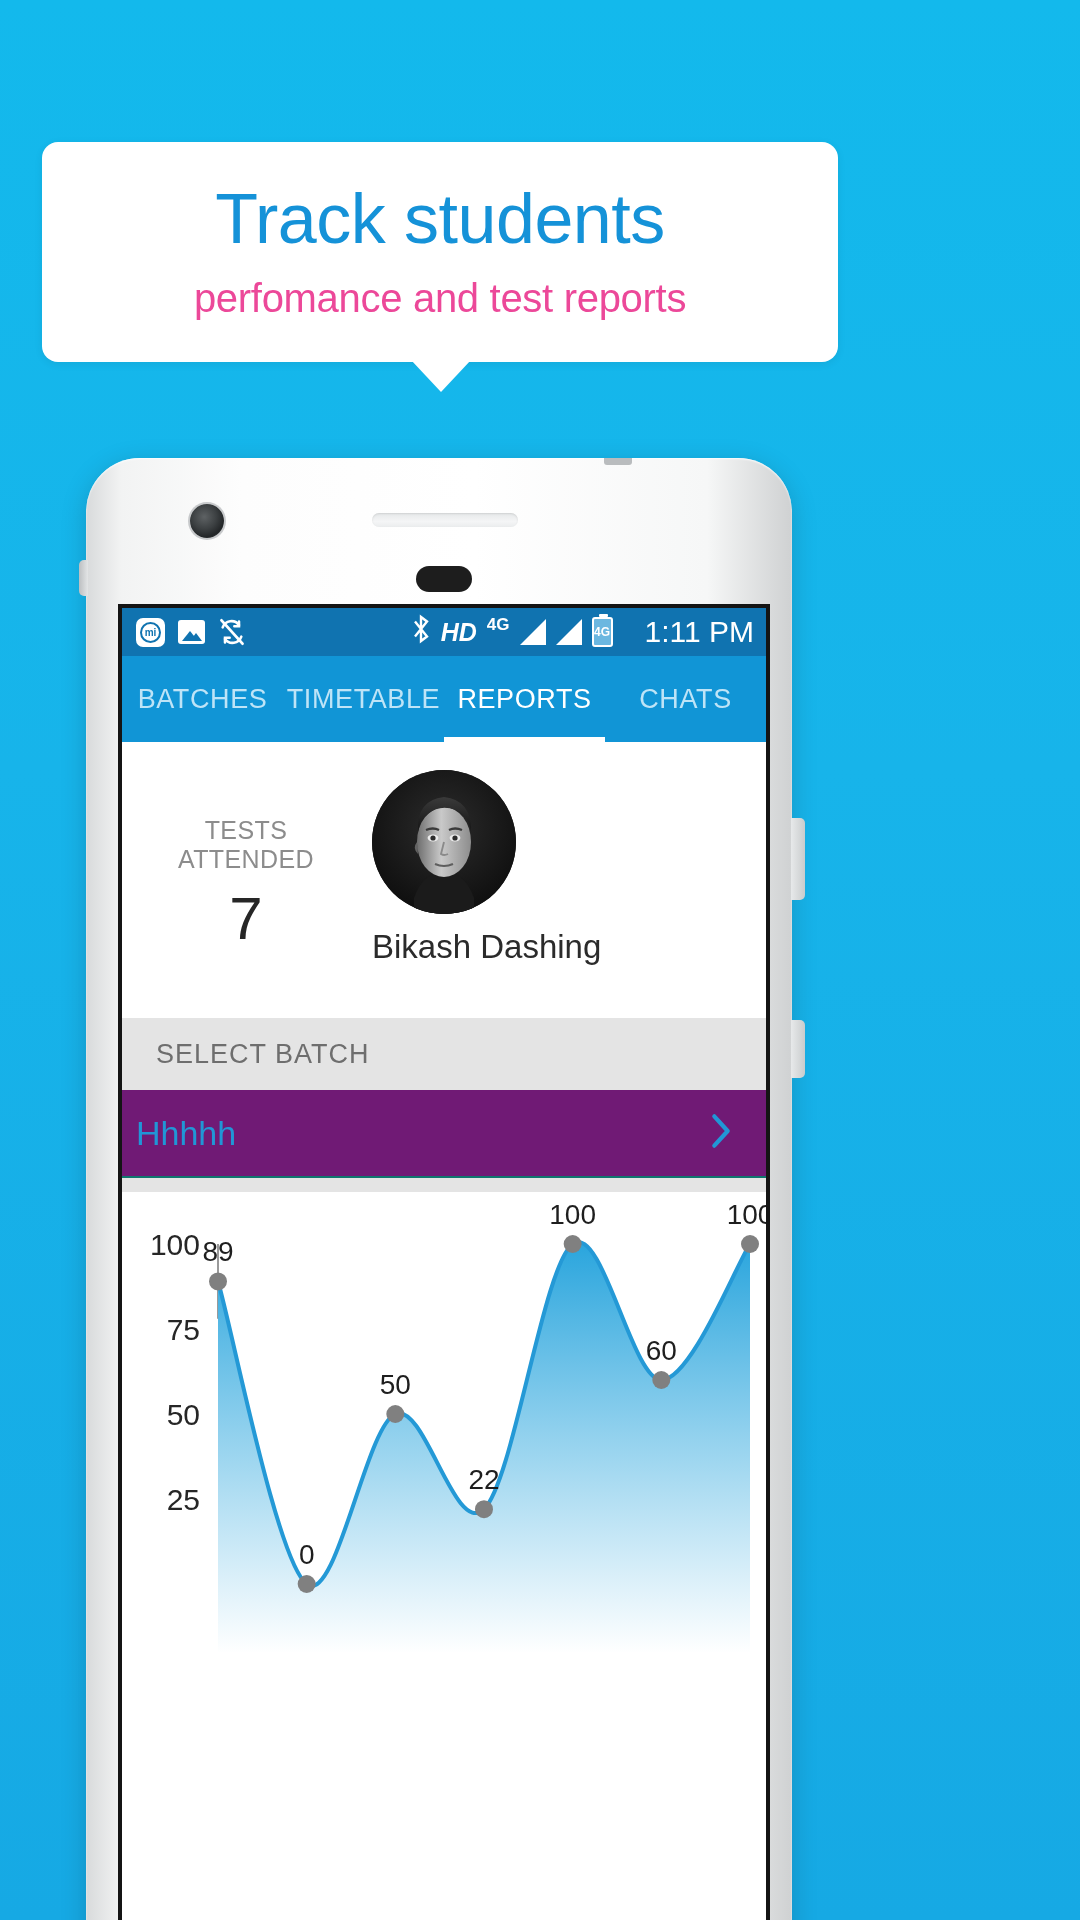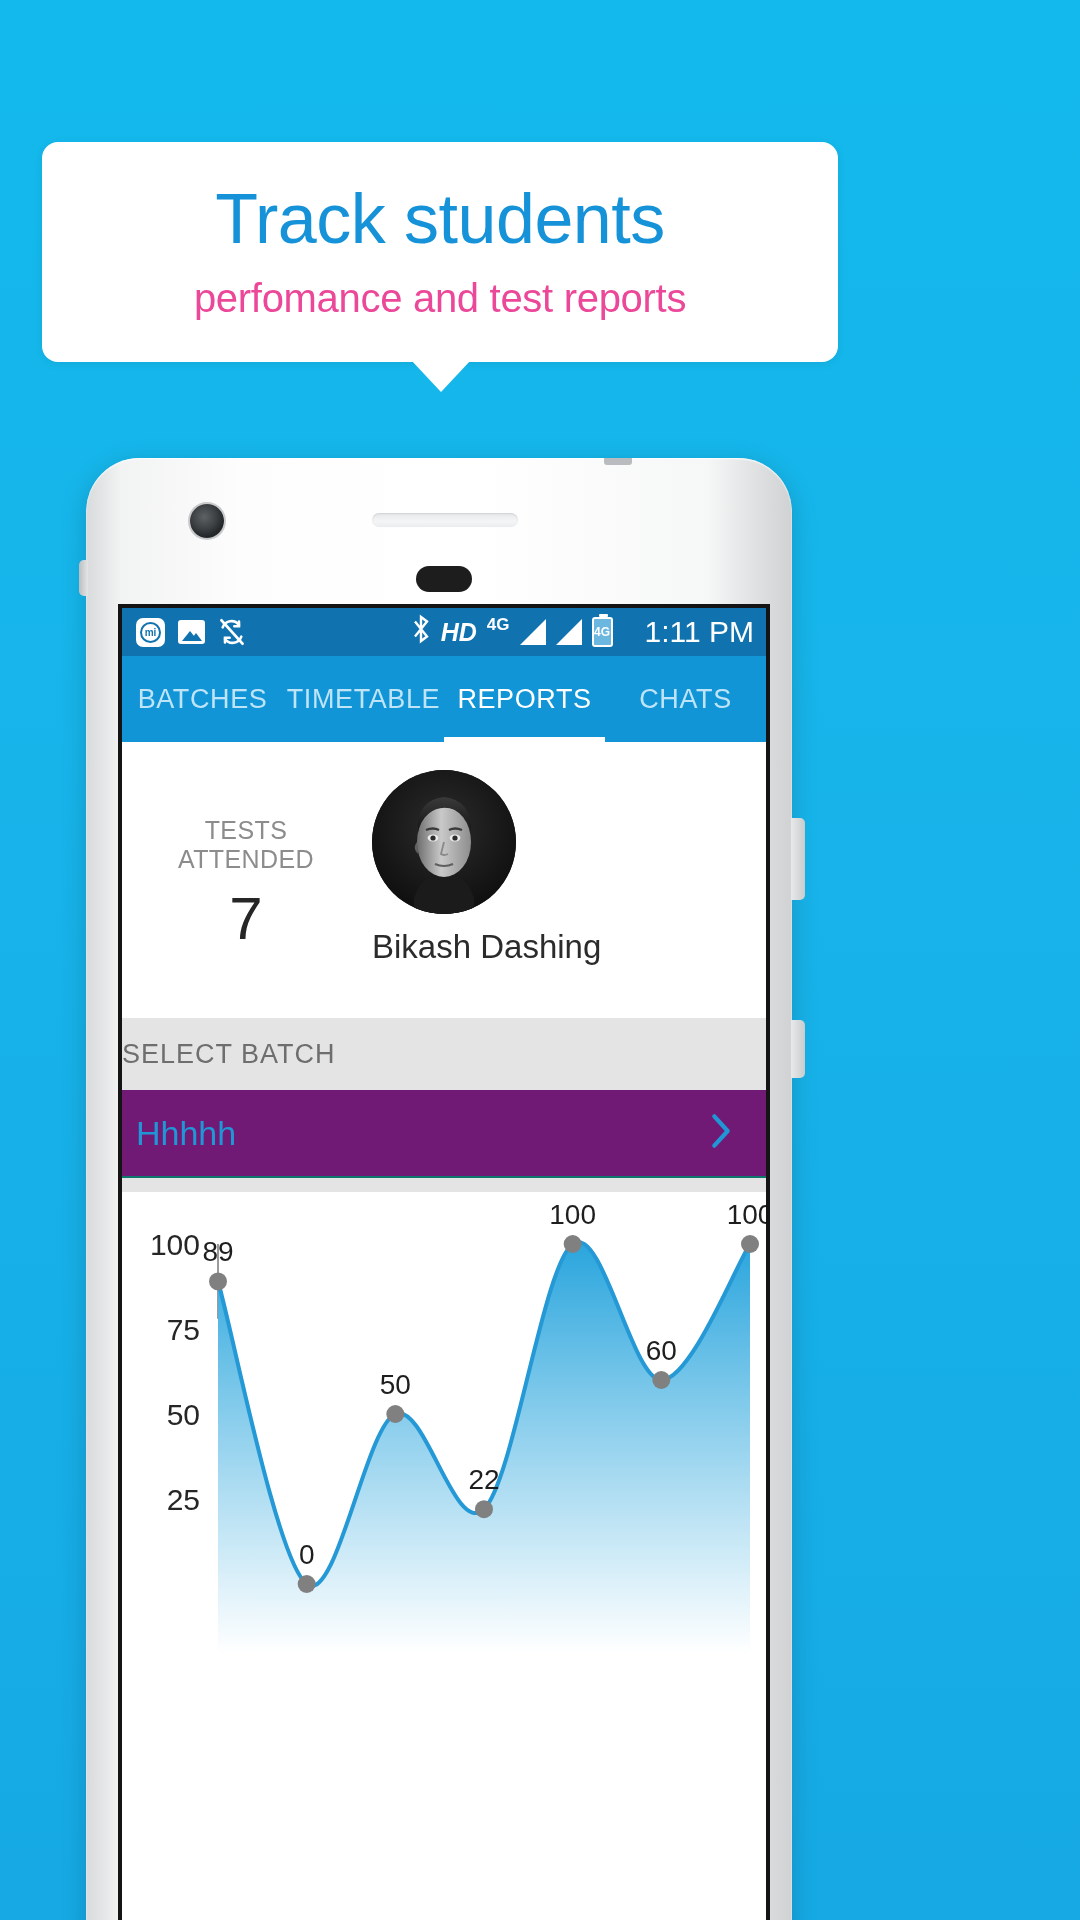--- a/index.html
+++ b/index.html
@@ -168,21 +168,21 @@
     background:#1c1c1c; position:relative;
   }
   .avatar svg { display:block; }
   .avatar-name {
     margin-top:14px; font-size:33px; color:#2b2b2b; white-space:nowrap;
   }
 
   
   .section-head {
     background:#e4e4e4; height:72px; display:flex; align-items:center;
-    color:#6e6e6e; font-size:27px; letter-spacing:1px;
+    padding-left:34px; color:#6e6e6e; font-size:27px; letter-spacing:1px;
   }
   .batch-row {
     height:88px; background:#701a75; display:flex; align-items:center;
     padding:0 30px 0 14px; border-bottom:2px solid #0f766e;
   }
   .batch-name { color:#2196d6; font-size:34px; }
   .chev { margin-left:auto; }
 
   .spacer-band { height:14px; background:#e4e4e4; }
 

